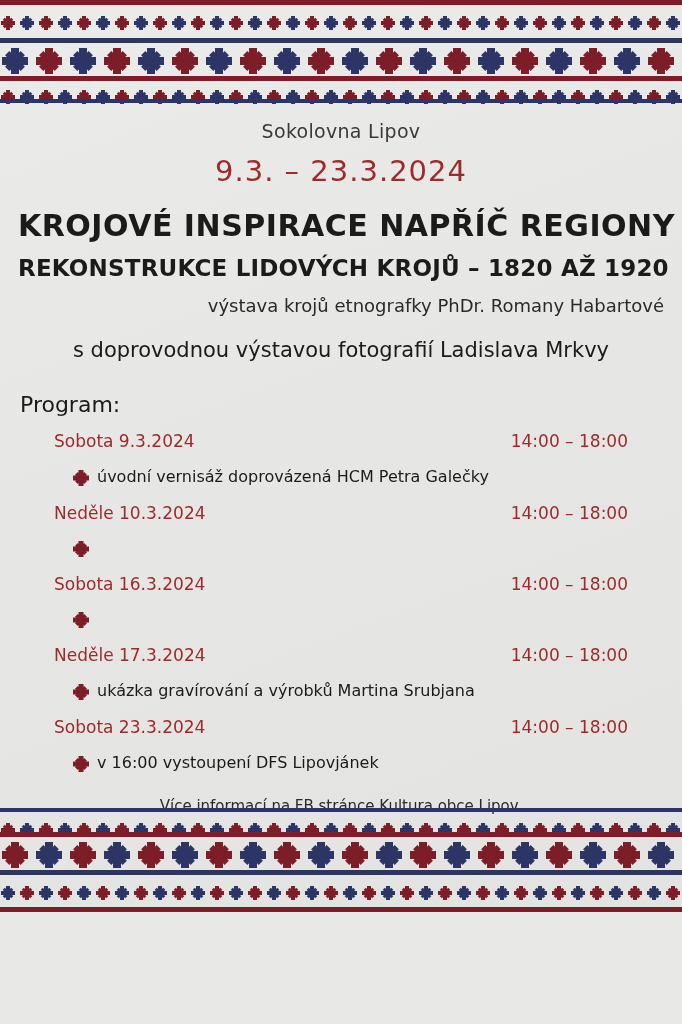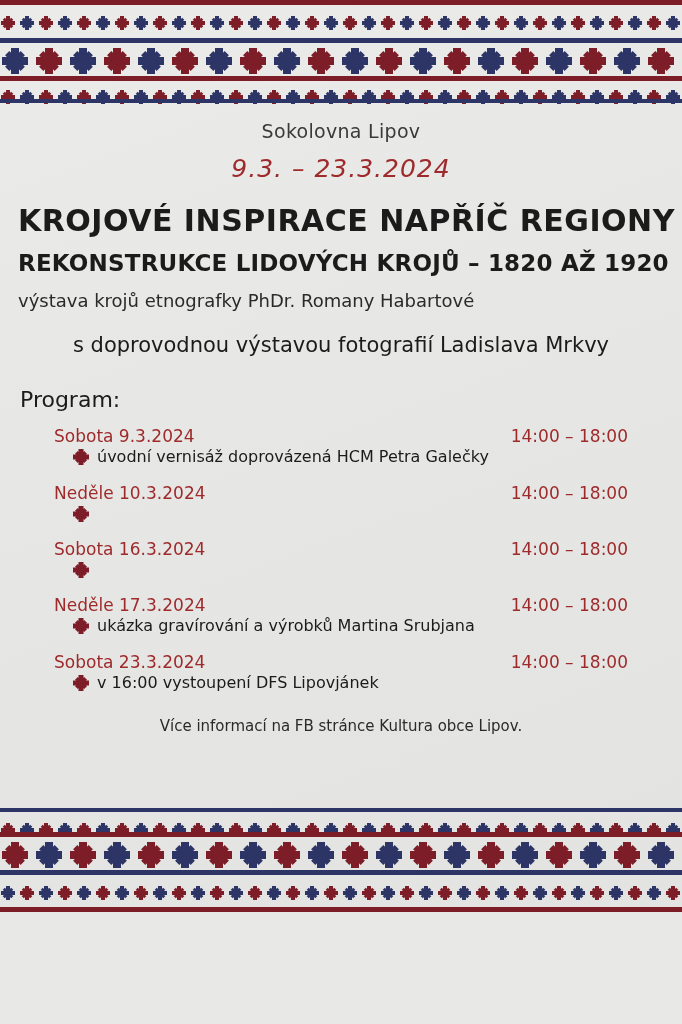--- a/index.html
+++ b/index.html
@@ -124,26 +124,25 @@
     font-family: "DejaVu Sans", sans-serif;
     font-size: 19px;
     color: #3a3a3a;
     letter-spacing: 0.3px;
     margin-top: 8px;
   }
 
   .dates {
     text-align: center;
     font-family: "DejaVu Sans", sans-serif;
-    font-size: 25px;
+    font-size: 29px;
     color: #9e2a2b;
     letter-spacing: 1px;
     margin-top: 12px;
     font-weight: 400;
-    font-style: italic;
   }
 
   .main-title {
     text-align: left;
     font-family: "DejaVu Sans", sans-serif;
     font-size: 30px;
     font-weight: bold;
     color: #1b1b1b;
     letter-spacing: 0.5px;
     margin-top: 20px;
@@ -155,21 +154,21 @@
     font-family: "DejaVu Sans", sans-serif;
     font-size: 23px;
     font-weight: bold;
     color: #1b1b1b;
     letter-spacing: 0.2px;
     margin-top: 12px;
     white-space: nowrap;
   }
 
   .curator {
-    text-align: left;
+    text-align: right;
     font-family: "DejaVu Sans", sans-serif;
     font-size: 18px;
     color: #2a2a2a;
     margin-top: 14px;
   }
 
   .accompanying {
     text-align: center;
     font-family: "DejaVu Sans", sans-serif;
     font-size: 21px;
@@ -209,22 +208,22 @@
     flex: 1 1 auto;
   }
   .entry-time {
     flex: 0 0 auto;
     padding-right: 36px;
   }
 
   .entry-body {
     display: flex;
     flex-direction: row;
-    align-items: flex-start;
-    margin-top: 0;
+    align-items: flex-end;
+    margin-top: 15px;
     padding-left: 18px;
   }
 
   .bullet-motif {
     flex: 0 0 auto;
     width: 18px;
     height: 18px;
     position: relative;
     color: #7d1d28;
     margin-top: 2px;

